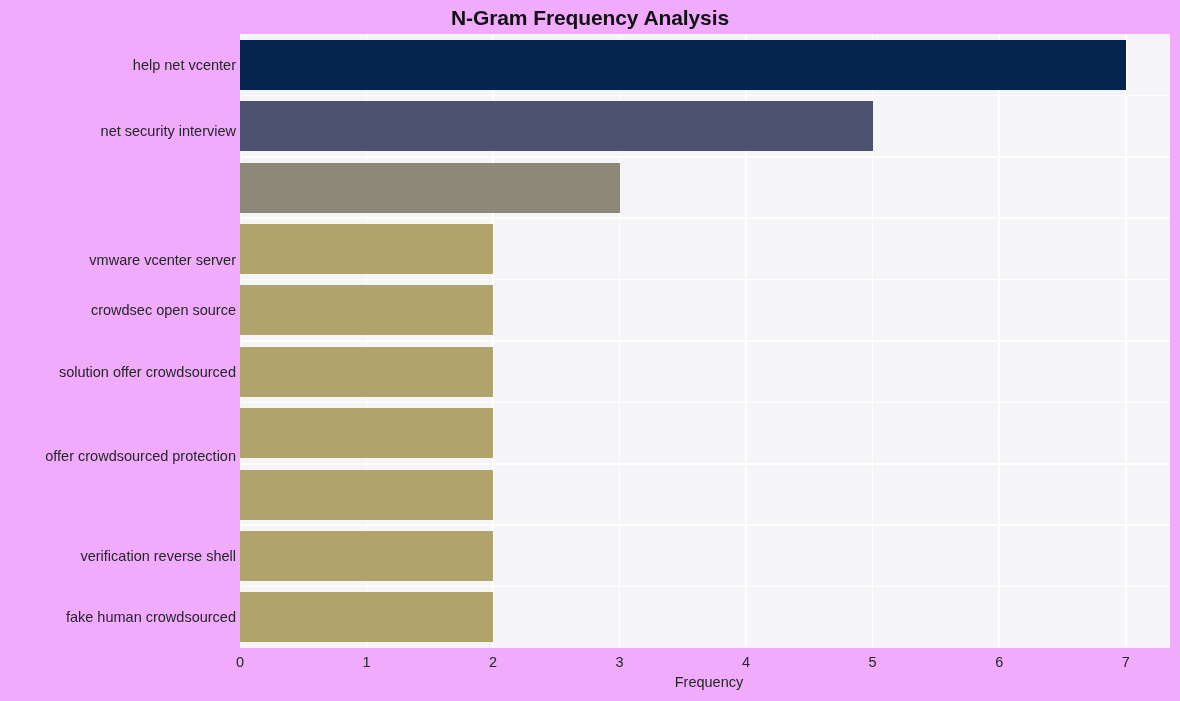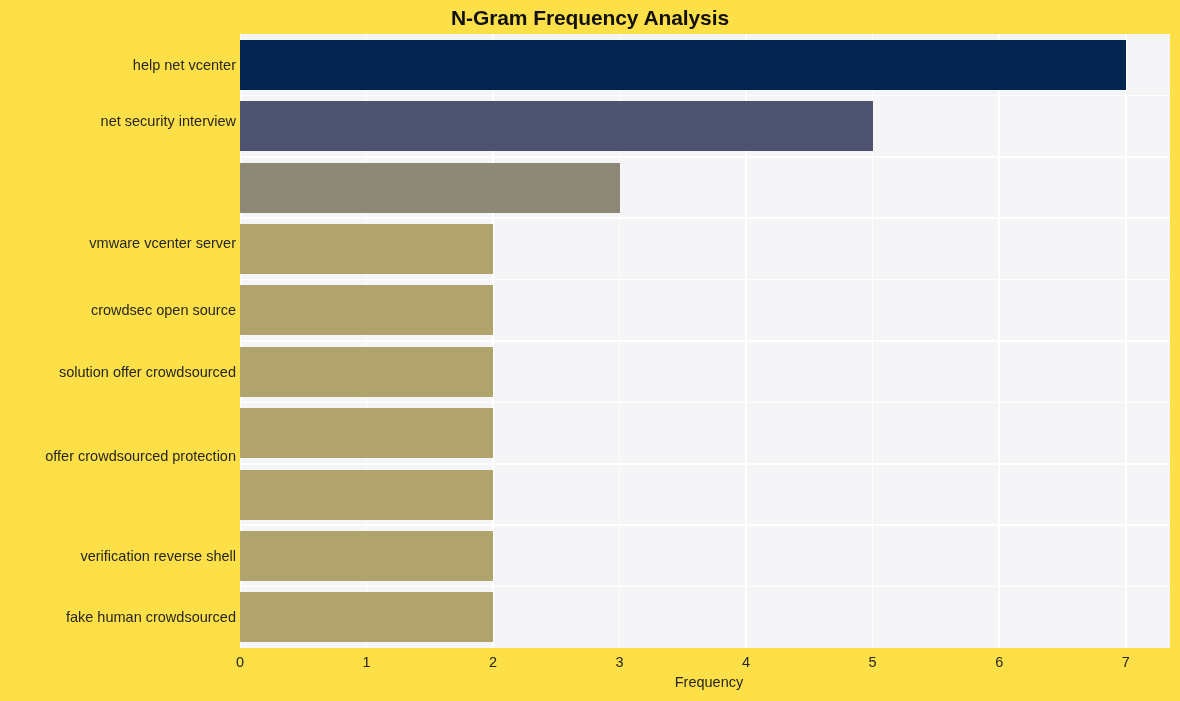--- a/index.html
+++ b/index.html
@@ -10,21 +10,21 @@
     width: 1180px;
     height: 701px;
     background: #ffffff;
     font-family: "Liberation Sans", sans-serif;
     overflow: hidden;
   }
   .figure {
     position: relative;
     width: 1180px;
     height: 701px;
-    background: #fde047;
+    background: #f0abfc;
   }
   .chart-title {
     position: absolute;
     left: 0;
     top: 6px;
     width: 1180px;
     text-align: center;
     font-size: 21px;
     font-weight: bold;
     color: #111111;
@@ -140,22 +140,22 @@
         <div class="bar" title="solution offer crowdsourced: 2" style="left: 0px; width: 253.061px; top: 312.7px; background: rgb(176, 163, 107);"></div>
         <div class="bar" title="offer crowdsourced protection: 2" style="left: 0px; width: 253.061px; top: 374.1px; background: rgb(176, 163, 107);"></div>
         <div class="bar" title="generate undetectable reverse: 2" style="left: 0px; width: 253.061px; top: 435.5px; background: rgb(176, 163, 107);"></div>
         <div class="bar" title="undetectable reverse shell: 2" style="left: 0px; width: 253.061px; top: 496.9px; background: rgb(176, 163, 107);"></div>
         <div class="bar" title="fake human verification: 2" style="left: 0px; width: 253.061px; top: 558.3px; background: rgb(176, 163, 107);"></div>
       </div>
   </div>
 
   <div class="ylabels" id="ylabels">
       <div class="ytick" style="top: 30.7px;">help net vcenter</div>
-      <div class="ytick" style="top: 87px; margin-left: 40px;">net security interview</div>
-      <div class="ytick" style="top: 209px;">vmware vcenter server</div>
+      <div class="ytick" style="top: 97px; margin-left: 40px;">net security interview</div>
+      <div class="ytick" style="top: 226px;">vmware vcenter server</div>
       <div class="ytick" style="top: 337.7px;">solution offer crowdsourced</div>
       <div class="ytick" style="top: 276.3px;">crowdsec open source</div>
       <div class="ytick" style="top: 422px;">offer crowdsourced protection</div>
       <div class="ytick" style="top: 521.9px;">verification reverse shell</div>
       <div class="ytick" style="top: 583.3px;">fake human crowdsourced</div>
     </div>
 
   <div class="xlabels" id="xlabels">
       <div class="xtick" style="left: 0px;">0</div>
       <div class="xtick" style="left: 126.531px;">1</div>

